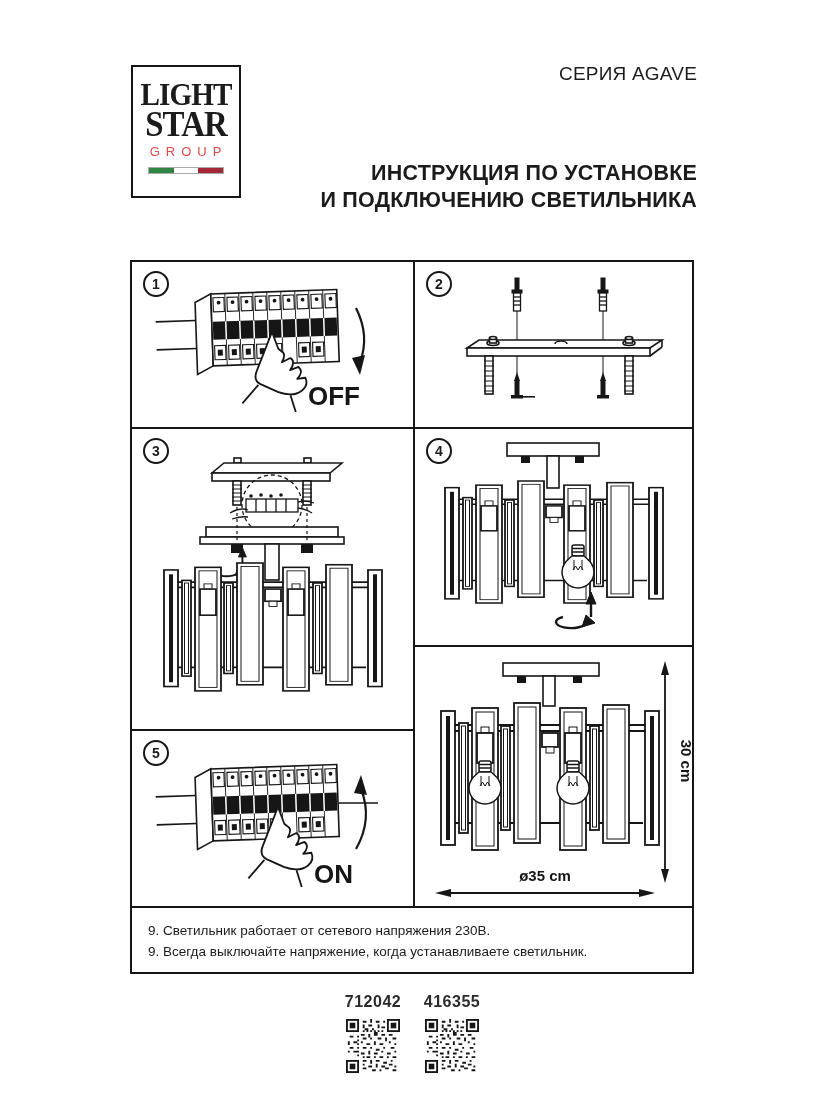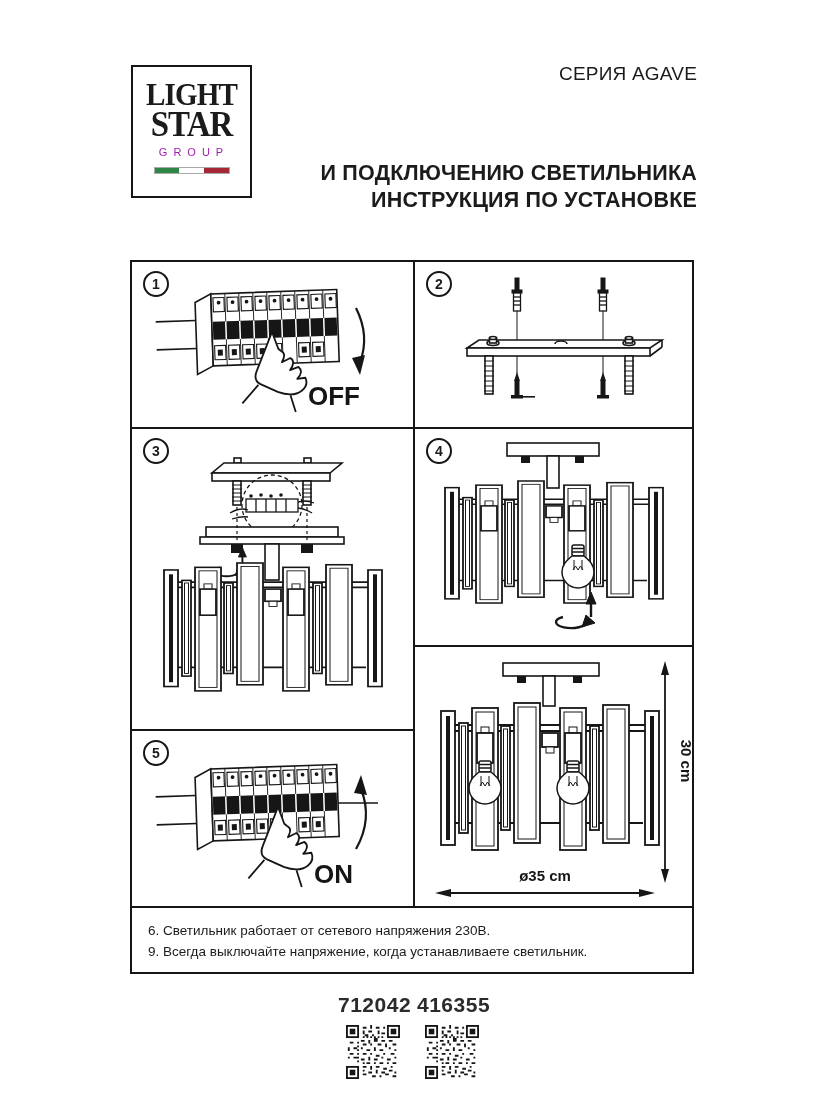--- a/index.html
+++ b/index.html
@@ -1,26 +1,26 @@
 <!DOCTYPE html>
 <html><head>
 <meta charset="utf-8">
 <style>
   html,body{margin:0;padding:0;background:#fff;}
   .page{position:relative;width:826px;height:1106px;background:#fff;outline:1px solid #e0e0e0;
         font-family:"Liberation Sans",sans-serif;color:#1b1b1b;overflow:hidden;}
 
   
-  .logo-box{position:absolute;left:131px;top:65px;width:121px;height:133px;
+  .logo-box{position:absolute;left:131px;top:65px;width:110px;height:133px;
             border:2px solid #161616;box-sizing:border-box;text-align:center;background:#fff;}
   .logo-light{font-family:"Liberation Serif",serif;font-weight:bold;font-size:31px;line-height:29px;
               margin-top:13px;letter-spacing:-1px;transform:scaleX(.94);}
   .logo-star{font-family:"Liberation Serif",serif;font-weight:bold;font-size:35px;line-height:31px;
              letter-spacing:-1px;transform:scaleX(.94);}
-  .logo-group{font-size:11px;line-height:14px;color:#a21caf;letter-spacing:6px;margin-top:5px;
+  .logo-group{font-size:13px;line-height:14px;color:#ef4444;letter-spacing:6px;margin-top:5px;
               margin-left:5px;}
   .logo-flag{width:76px;height:7px;margin:8px auto 0;display:flex;border:1px solid #aaa;box-sizing:border-box;}
   .logo-flag .g{flex:1;background:#2f8543;}
   .logo-flag .w{flex:1;background:#ffffff;}
   .logo-flag .r{flex:1;background:#a32734;}
 
   .hdr-sub{position:absolute;top:62px;right:129px;text-align:center;font-weight:normal;
            font-size:19px;line-height:24px;letter-spacing:.2px;}
   .hdr-title{position:absolute;top:160px;right:129px;text-align:right;font-weight:bold;
              font-size:21.5px;line-height:27px;letter-spacing:.2px;}
@@ -37,21 +37,21 @@
   .p1{left:0;top:0;width:285px;height:169px;}
   .p2{left:283px;top:0;width:281px;height:169px;}
   .p3{left:0;top:167px;width:285px;height:304px;}
   .p4{left:283px;top:167px;width:281px;height:220px;}
   .p5{left:0;top:469px;width:285px;height:179px;}
   .p6{left:283px;top:385px;width:281px;height:263px;}
   .notes{left:0;top:646px;width:564px;height:68px;padding:12px 10px 0 16px;font-size:13.5px;line-height:21px;}
 
   
   .product{position:absolute;top:993px;width:70px;text-align:center;}
-  .product .code{font-weight:bold;font-size:21px;letter-spacing:.5px;color:#2b2b2b;}
+  .product .code{font-weight:bold;font-size:16px;letter-spacing:.5px;color:#2b2b2b;}
   .product svg{margin-top:8px;}
 </style>
 </head>
 <body>
 
 <div class="page">
 
   <svg width="0" height="0" style="position:absolute">
     <defs>
 
@@ -214,22 +214,22 @@
       <span class="g"></span>
       <span class="w"></span>
       <span class="r"></span>
     </div>
   </div>
 
   <div class="hdr-sub">
     <div>СЕРИЯ AGAVE</div>
   </div>
   <div class="hdr-title">
+    <div>ИНСТРУКЦИЯ ПО УСТАНОВКЕ</div>
     <div>И ПОДКЛЮЧЕНИЮ СВЕТИЛЬНИКА</div>
-    <div>ИНСТРУКЦИЯ ПО УСТАНОВКЕ</div>
   </div>
 
   <div class="grid">
 
     <div class="panel p1">
       <div class="badge">1</div>
       <svg viewBox="0 0 281 165">
         <use href="#breaker" transform="translate(64,26) rotate(-2 70 40)"></use>
         <use href="#press-hand" transform="translate(140,70) rotate(6)"></use>
         <path d="M224,46 Q238,74 228,100" fill="none" stroke="#161616" stroke-width="2.2"></path>
@@ -419,21 +419,21 @@
         <text transform="translate(266,114) rotate(90)" text-anchor="middle" font-size="15" font-weight="bold">30 cm</text>
 
         <text x="130" y="234" text-anchor="middle" font-size="15" font-weight="bold">ø35 cm</text>
         <line x1="26" y1="246" x2="234" y2="246" stroke="#161616" stroke-width="1.8"></line>
         <polygon points="36,242 36,250 20,246" fill="#161616"></polygon>
         <polygon points="224,242 224,250 240,246" fill="#161616"></polygon>
       </svg>
     </div>
 
     <div class="panel notes">
-      <div>6. Светильник работает от сетевого напряжения 230В.</div>
+      <div>9. Светильник работает от сетевого напряжения 230В.</div>
       <div>9. Всегда выключайте напряжение, когда устанавливаете светильник.</div>
     </div>
   </div>
 
   <div class="product" style="left:338px">
     <div class="code">712042</div>
     <svg width="54" height="54" viewBox="0 0 29 29">
       <use href="#qr"></use>
     </svg>
   </div>

